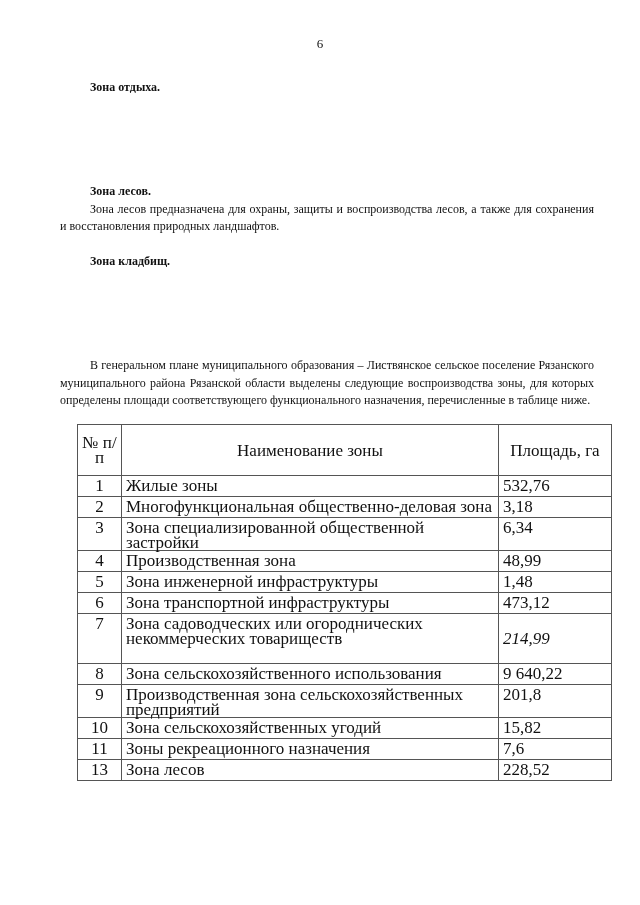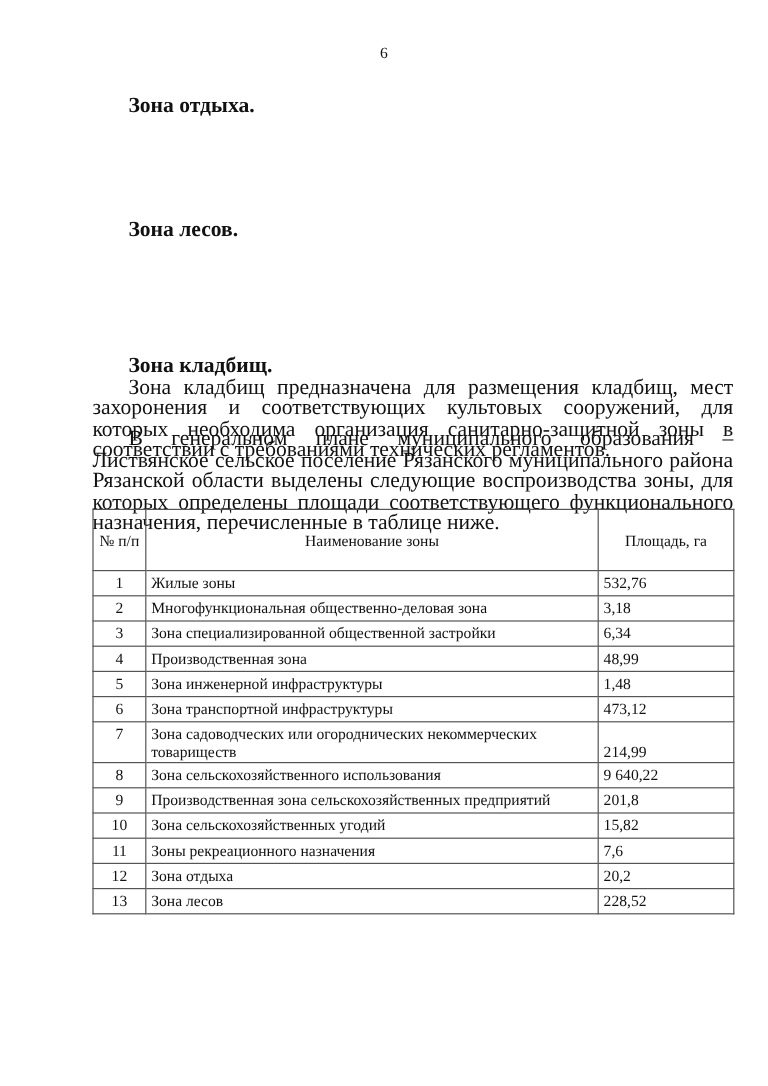--- a/index.html
+++ b/index.html
@@ -18,86 +18,86 @@
     .page-number {
       position: absolute;
       top: 36px;
       left: 0;
       width: 640px;
       text-align: center;
       font-size: 13px;
     }
     .content {
       position: absolute;
-      left: 77px;
+      left: 60px;
       width: 534px;
-      font-size: 18px;
+      font-size: 12px;
       line-height: 17.6px;
     }
     .section-title {
       font-weight: bold;
       text-indent: 30px;
       margin: 0;
     }
     .para {
       text-indent: 30px;
       text-align: justify;
       margin: 0;
     }
     #sec-rest { top: 79px; }
     #sec-forest { top: 183px; }
-    #sec-cemetery { top: 253px; margin-top: 43px; }
+    #sec-cemetery { top: 253px; }
     #sec-intro { top: 357px; }
 
     table.zones {
       position: absolute;
       top: 424px;
       left: 77px;
       width: 535px;
       border-collapse: collapse;
-      font-size: 13px;
+      font-size: 17px;
       line-height: 15px;
     }
     table.zones td, table.zones th {
       border: 1px solid #555;
       padding: 0 4px;
       font-weight: normal;
     }
     table.zones th {
       height: 50px;
       text-align: center;
       vertical-align: middle;
     }
     table.zones td {
       height: 18px;
       vertical-align: top;
       padding-top: 2px;
     }
     .col-num { width: 35px; text-align: center; }
     .col-name { width: 368px; text-align: left; }
     .col-area { width: 104px; text-align: left; }
-    td.col-area.bottom { vertical-align: bottom; padding-bottom: 1px; }
+    td.col-area.bottom { vertical-align: bottom; padding-bottom: 17px; font-style: italic; }
     tr.tall td { height: 30px; }
   </style>
 </head>
 <body>
 
 <div class="page-number">6</div>
 
 <div class="content" id="sec-rest">
   <p class="section-title">Зона отдыха.</p>
 </div>
 
 <div class="content" id="sec-forest">
   <p class="section-title">Зона лесов.</p>
+  <p class="para">Зона лесов предназначена для охраны, защиты и воспроизводства лесов, а также для сохранения и восстановления природных ландшафтов.</p>
 </div>
 
 <div class="content" id="sec-cemetery">
   <p class="section-title">Зона кладбищ.</p>
-  <p class="para">Зона кладбищ предназначена для размещения кладбищ, мест захоронения и соответствующих культовых сооружений, для которых необходима организация санитарно-защитной зоны в соответствии с требованиями технических регламентов.</p>
 </div>
 
 <div class="content" id="sec-intro">
   <p class="para">В генеральном плане муниципального образования – Листвянское сельское поселение Рязанского муниципального района Рязанской области выделены следующие воспроизводства зоны, для которых определены площади соответствующего функционального назначения, перечисленные в таблице ниже.</p>
 </div>
 
 <table class="zones">
   <thead>
     <tr>
       <th class="col-num">№ п/п</th>
@@ -155,23 +155,18 @@
       <td class="col-num">10</td>
       <td class="col-name">Зона сельскохозяйственных угодий</td>
       <td class="col-area">15,82</td>
     </tr>
     <tr>
       <td class="col-num">11</td>
       <td class="col-name">Зоны рекреационного назначения</td>
       <td class="col-area">7,6</td>
     </tr>
     <tr>
-      <td class="col-num">12</td>
-      <td class="col-name">Зона отдыха</td>
-      <td class="col-area">20,2</td>
-    </tr>
-    <tr>
       <td class="col-num">13</td>
       <td class="col-name">Зона лесов</td>
       <td class="col-area">228,52</td>
     </tr>
   </tbody>
 </table>
 
 </body></html>

